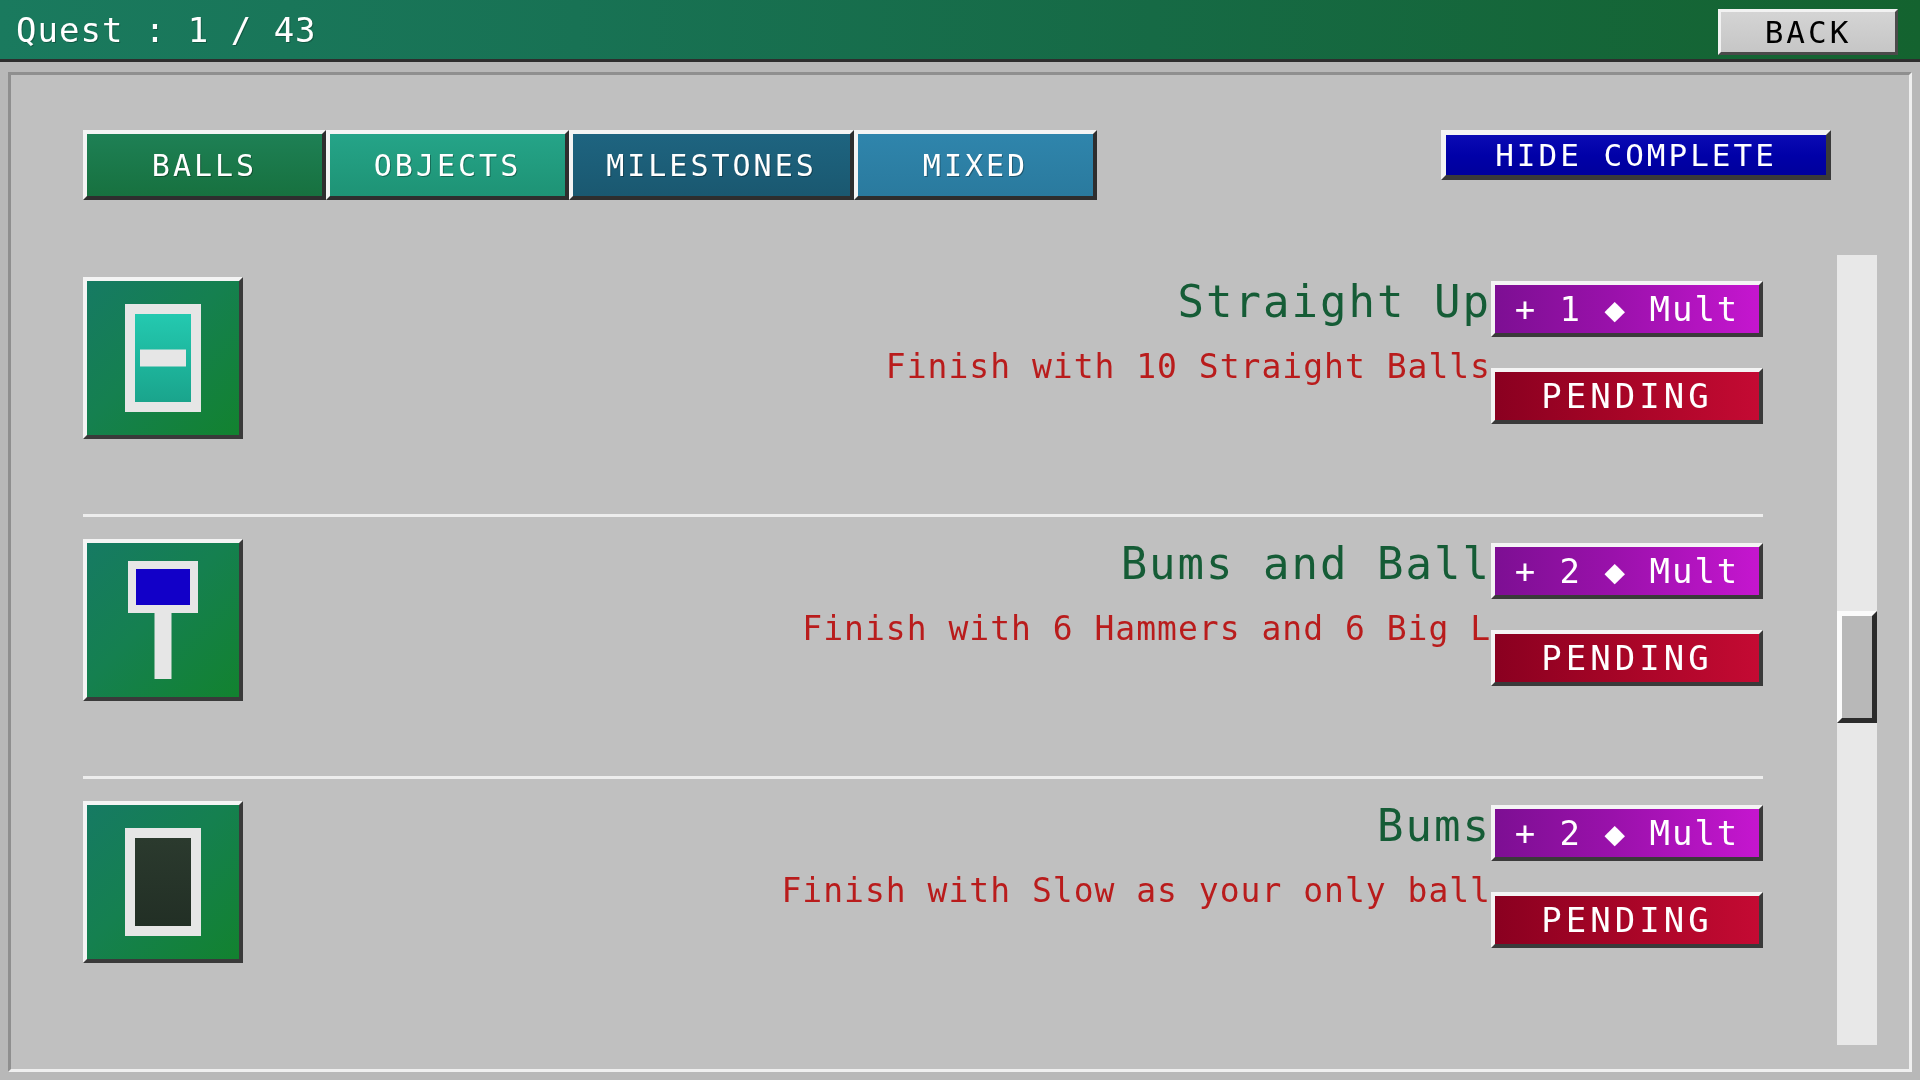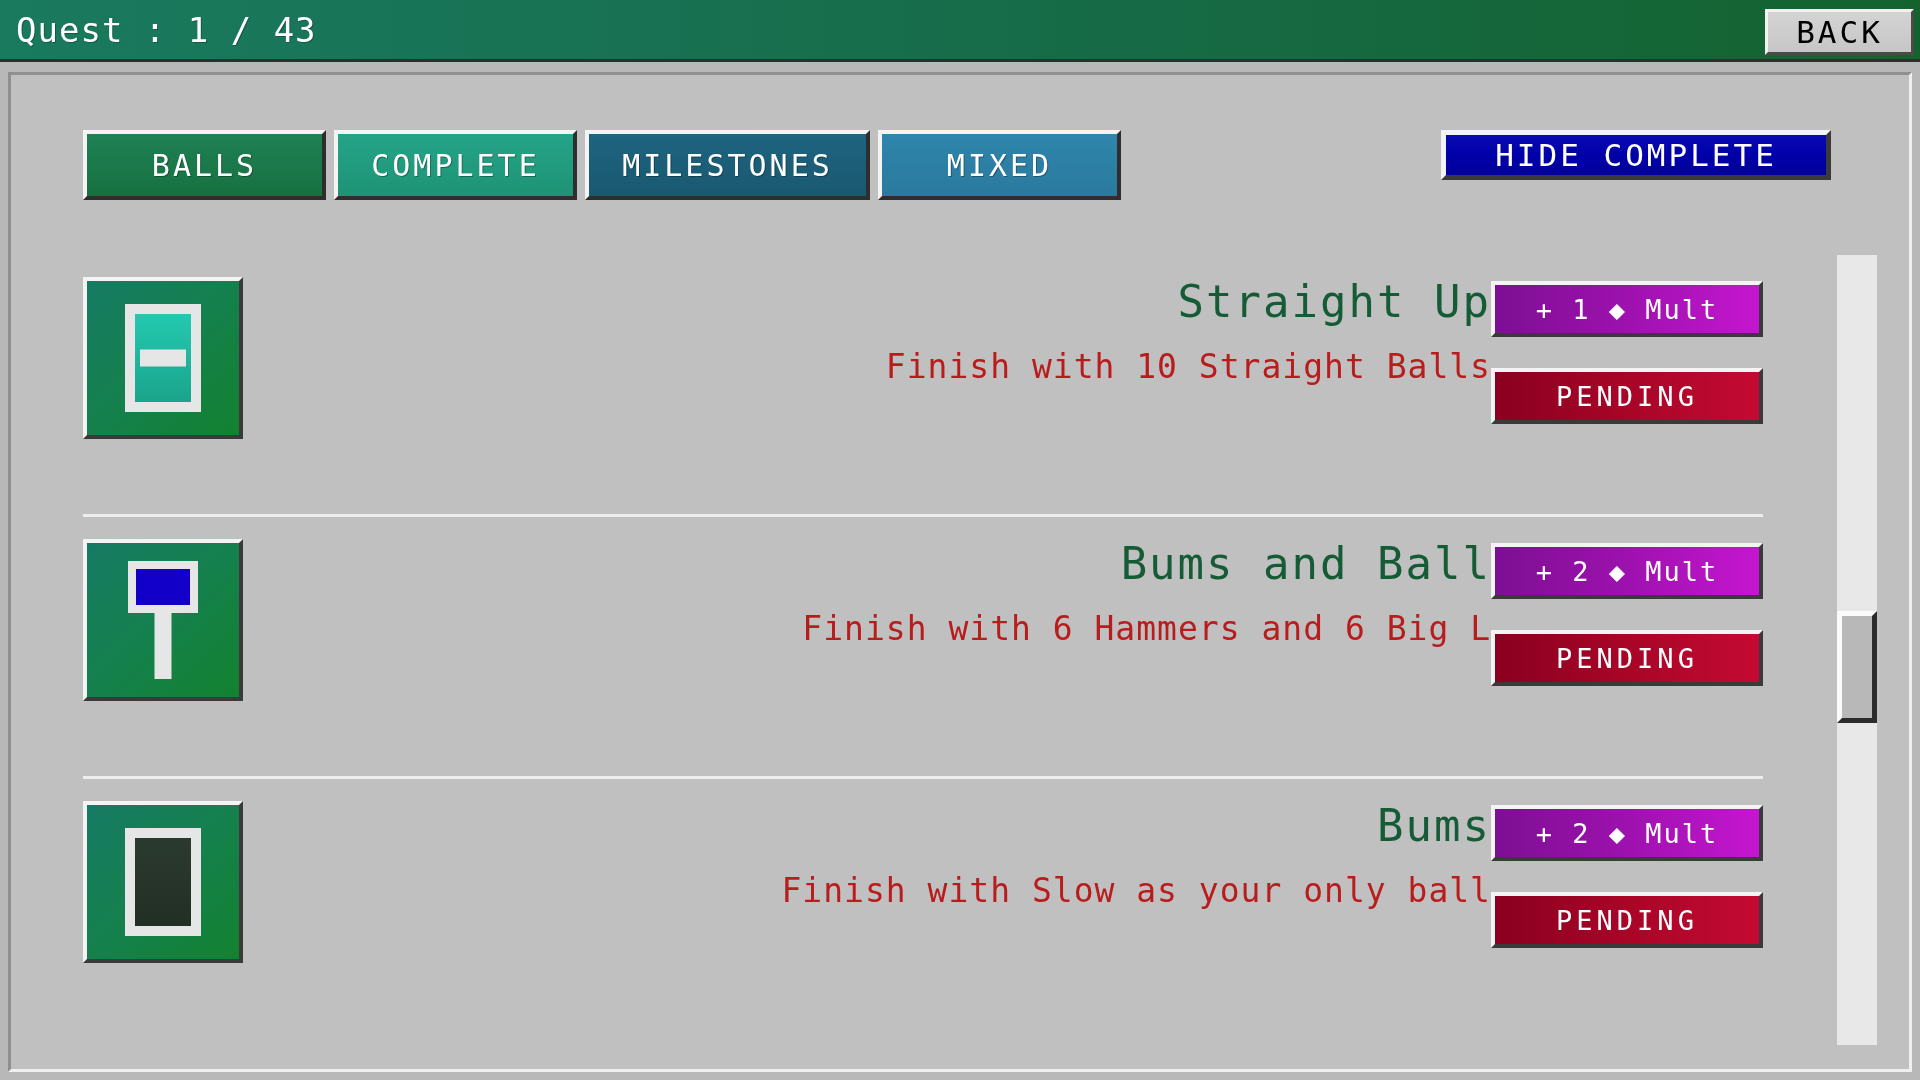--- a/index.html
+++ b/index.html
@@ -17,40 +17,40 @@
     border-bottom:3px solid #2e2e2e;
   }
   #header-title {
     position:absolute; left:16px; top:50%; transform:translateY(-50%);
     color:#ffffff; font-size:34px; letter-spacing:1px;
     font-family:"DejaVu Sans Mono", monospace;
     text-shadow:1px 1px 0 rgba(0,0,0,0.25);
     white-space:nowrap;
   }
   #back-button {
-    position:absolute; right:6px; top:9px; width:149px; height:46px;
+    position:absolute; right:22px; top:9px; width:180px; height:46px;
     background:linear-gradient(180deg,#d4d4d4 0%,#c6c6c6 100%);
     border-top:3px solid #f2f2f2; border-left:3px solid #f2f2f2;
     border-right:3px solid #4a4a4a; border-bottom:3px solid #4a4a4a;
     color:#000; font-size:31px; letter-spacing:3px;
     display:flex; align-items:center; justify-content:center;
     font-family:"DejaVu Sans Mono", monospace;
     cursor:pointer;
   }
 
   
   #panel {
     position:absolute; left:8px; top:72px; width:1904px; height:1000px;
     background:#c0c0c0;
     border-top:3px solid #8f8f8f; border-left:3px solid #8f8f8f;
     border-right:3px solid #efefef; border-bottom:3px solid #efefef;
   }
 
   
-  #tab-row { position:absolute; left:72px; top:55px; height:70px; display:flex; gap:8px; }
+  #tab-row { position:absolute; left:72px; top:55px; height:70px; display:flex; gap:0; }
   .tab {
     height:70px;
     display:flex; align-items:center; justify-content:center;
     color:#ffffff; font-size:30px; letter-spacing:3px;
     font-family:"DejaVu Sans Mono", monospace;
     border-top:4px solid #f4f4f4; border-left:4px solid #f4f4f4;
     border-right:4px solid #2e2e2e; border-bottom:4px solid #2e2e2e;
     text-shadow:1px 1px 0 rgba(0,0,0,0.3);
     cursor:pointer; white-space:nowrap; padding:0 20px;
   }
@@ -124,21 +124,21 @@
   .quest-desc {
     color:#b91c1c; font-size:33px; letter-spacing:1px; margin-top:22px;
     font-family:"DejaVu Sans Mono", monospace;
     white-space:nowrap;
   }
 
   .quest-badges { flex:0 0 272px; padding-top:4px; }
   .badge {
     width:272px; height:56px;
     display:flex; align-items:center; justify-content:center;
-    color:#ffffff; font-size:27px;
+    color:#ffffff; font-size:34px;
     font-family:"DejaVu Sans Mono", monospace;
     border-top:4px solid #f4f4f4; border-left:4px solid #f4f4f4;
     border-right:4px solid #3a3a3a; border-bottom:4px solid #3a3a3a;
     cursor:pointer; white-space:nowrap;
   }
   .badge.reward {
     background:linear-gradient(90deg,#7d0f93 0%,#9a11ab 45%,#c516cf 100%);
     letter-spacing:2px;
   }
   .badge.status {
@@ -169,21 +169,21 @@
 
 <div id="header">
   <div id="header-title">Quest : 1 / 43</div>
   <div id="back-button">BACK</div>
 </div>
 
 <div id="panel">
 
   <div id="tab-row">
     <div class="tab balls">BALLS</div>
-    <div class="tab objects">COMPLETE</div>
+    <div class="tab objects">OBJECTS</div>
     <div class="tab milestones">MILESTONES</div>
     <div class="tab mixed">MIXED</div>
   </div>
 
   <div id="hide-complete">HIDE COMPLETE</div>
 
   <div id="quest-list">
 
     <div class="quest-row">
       <div class="quest-inner">

